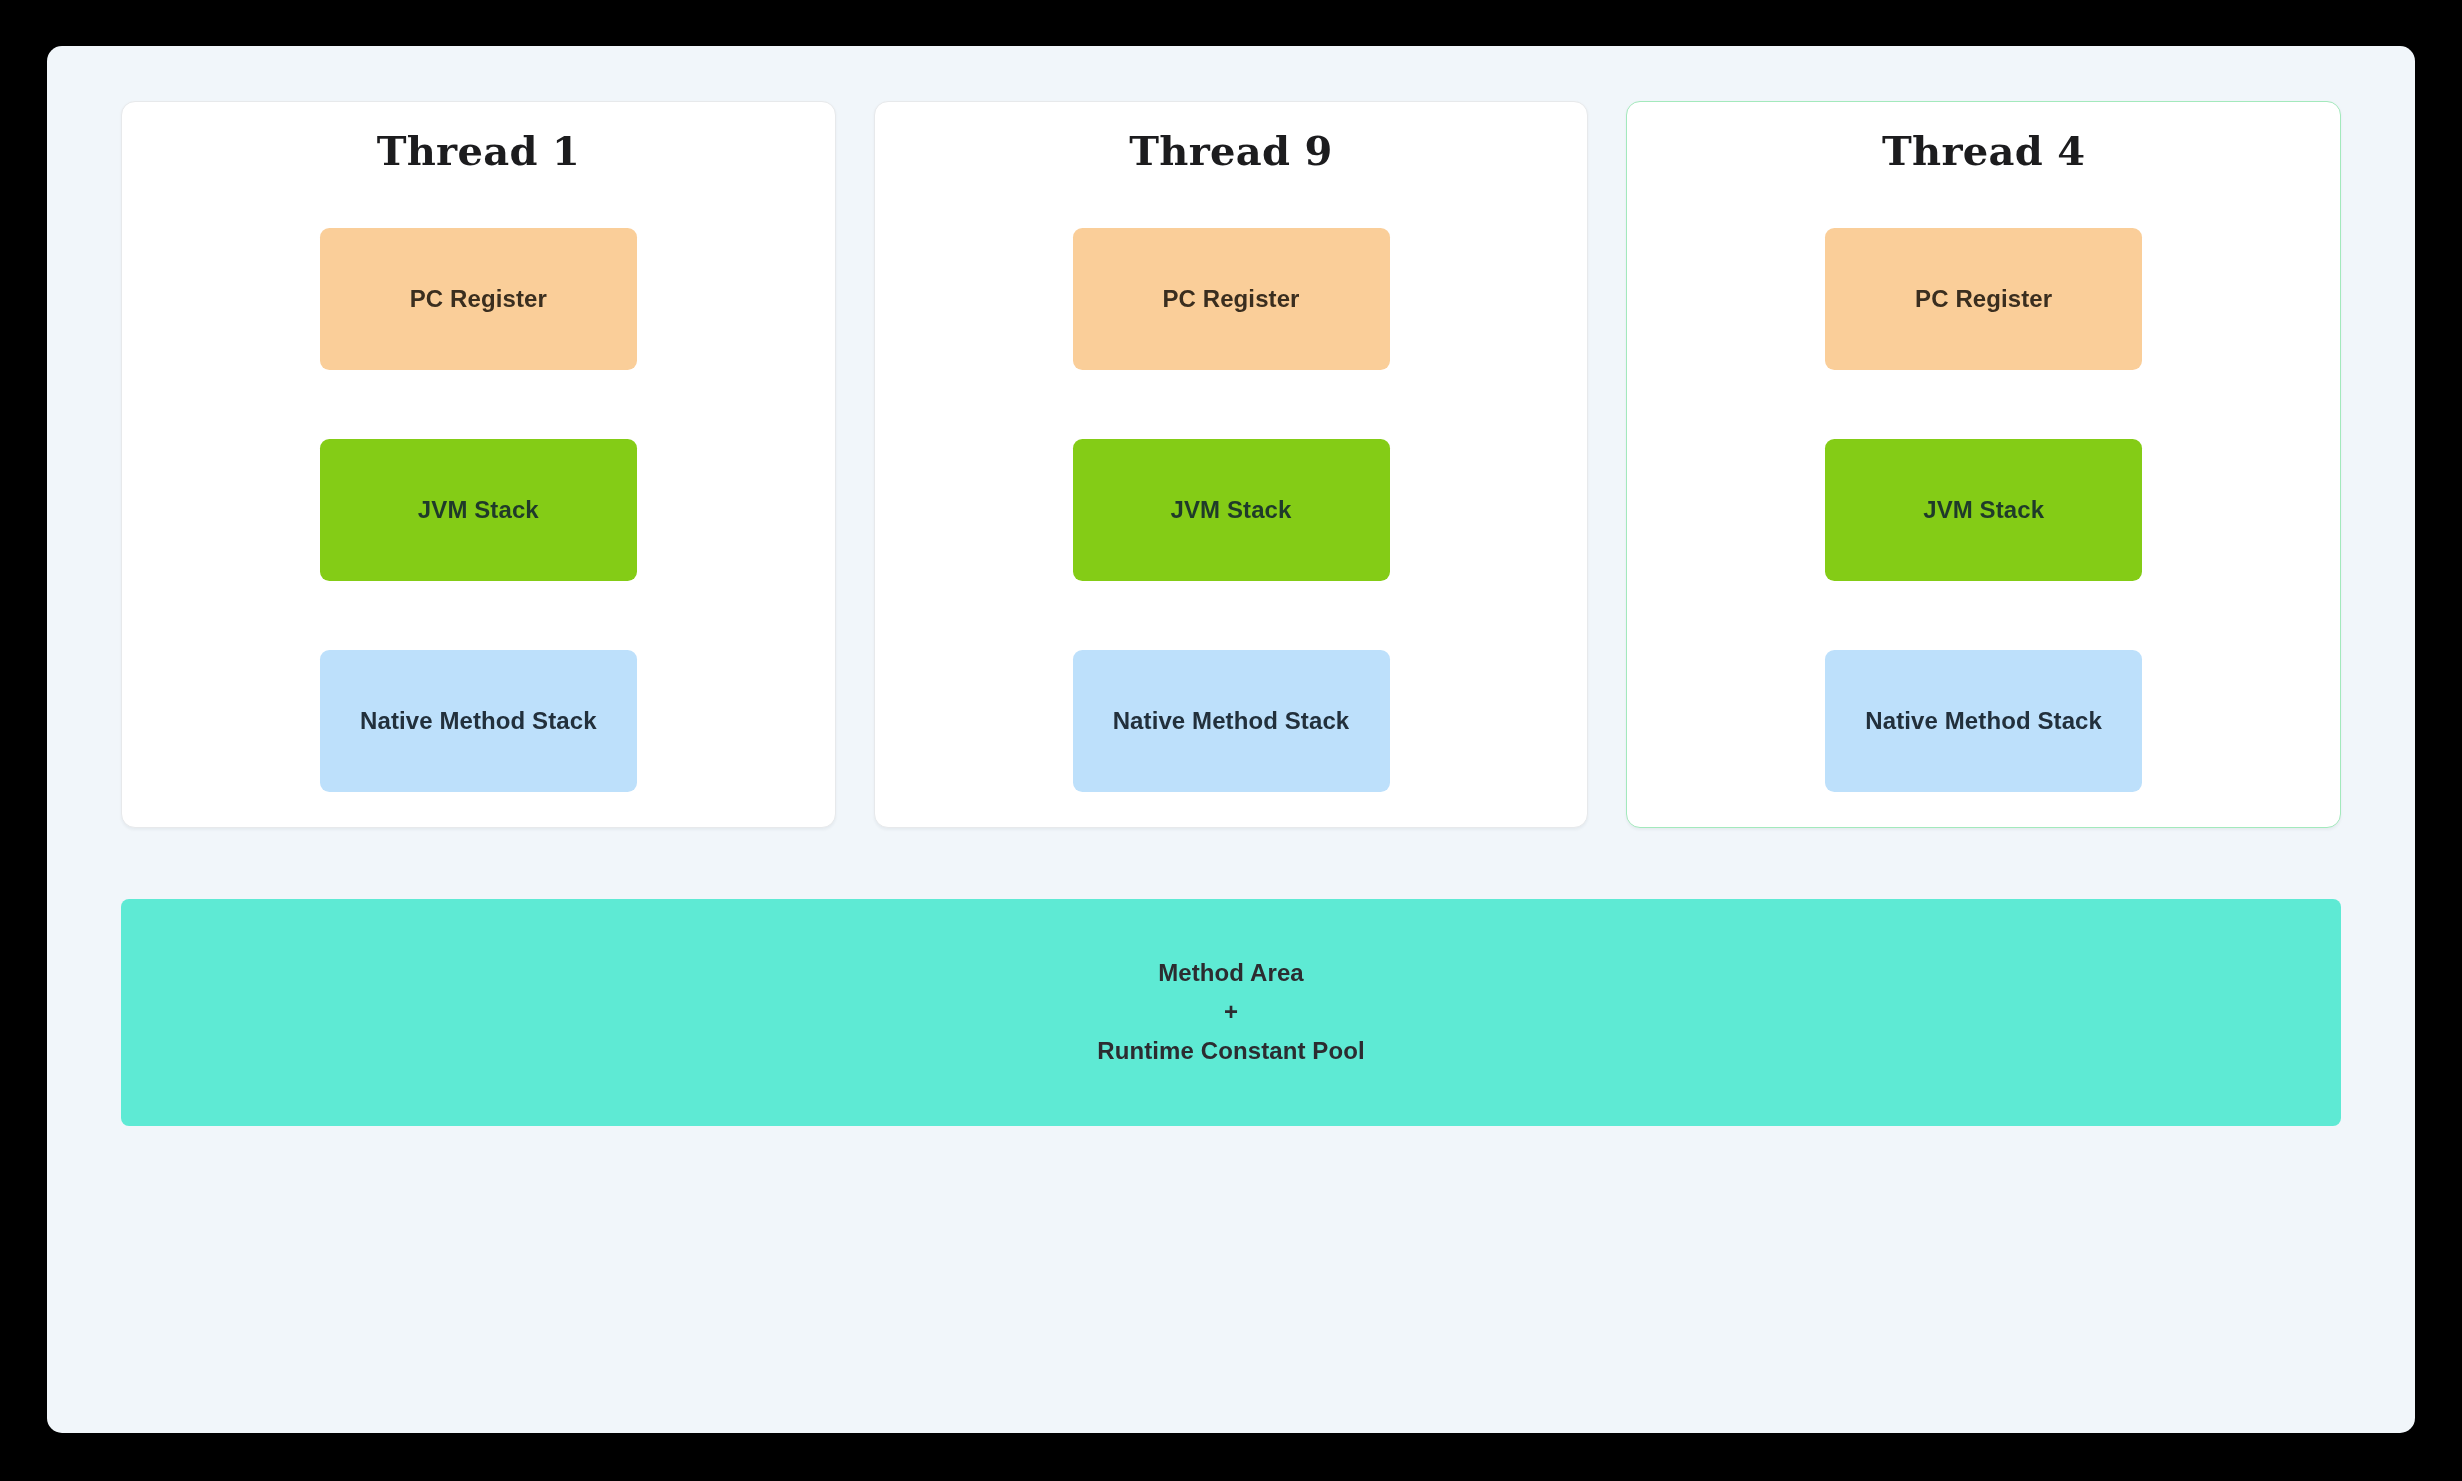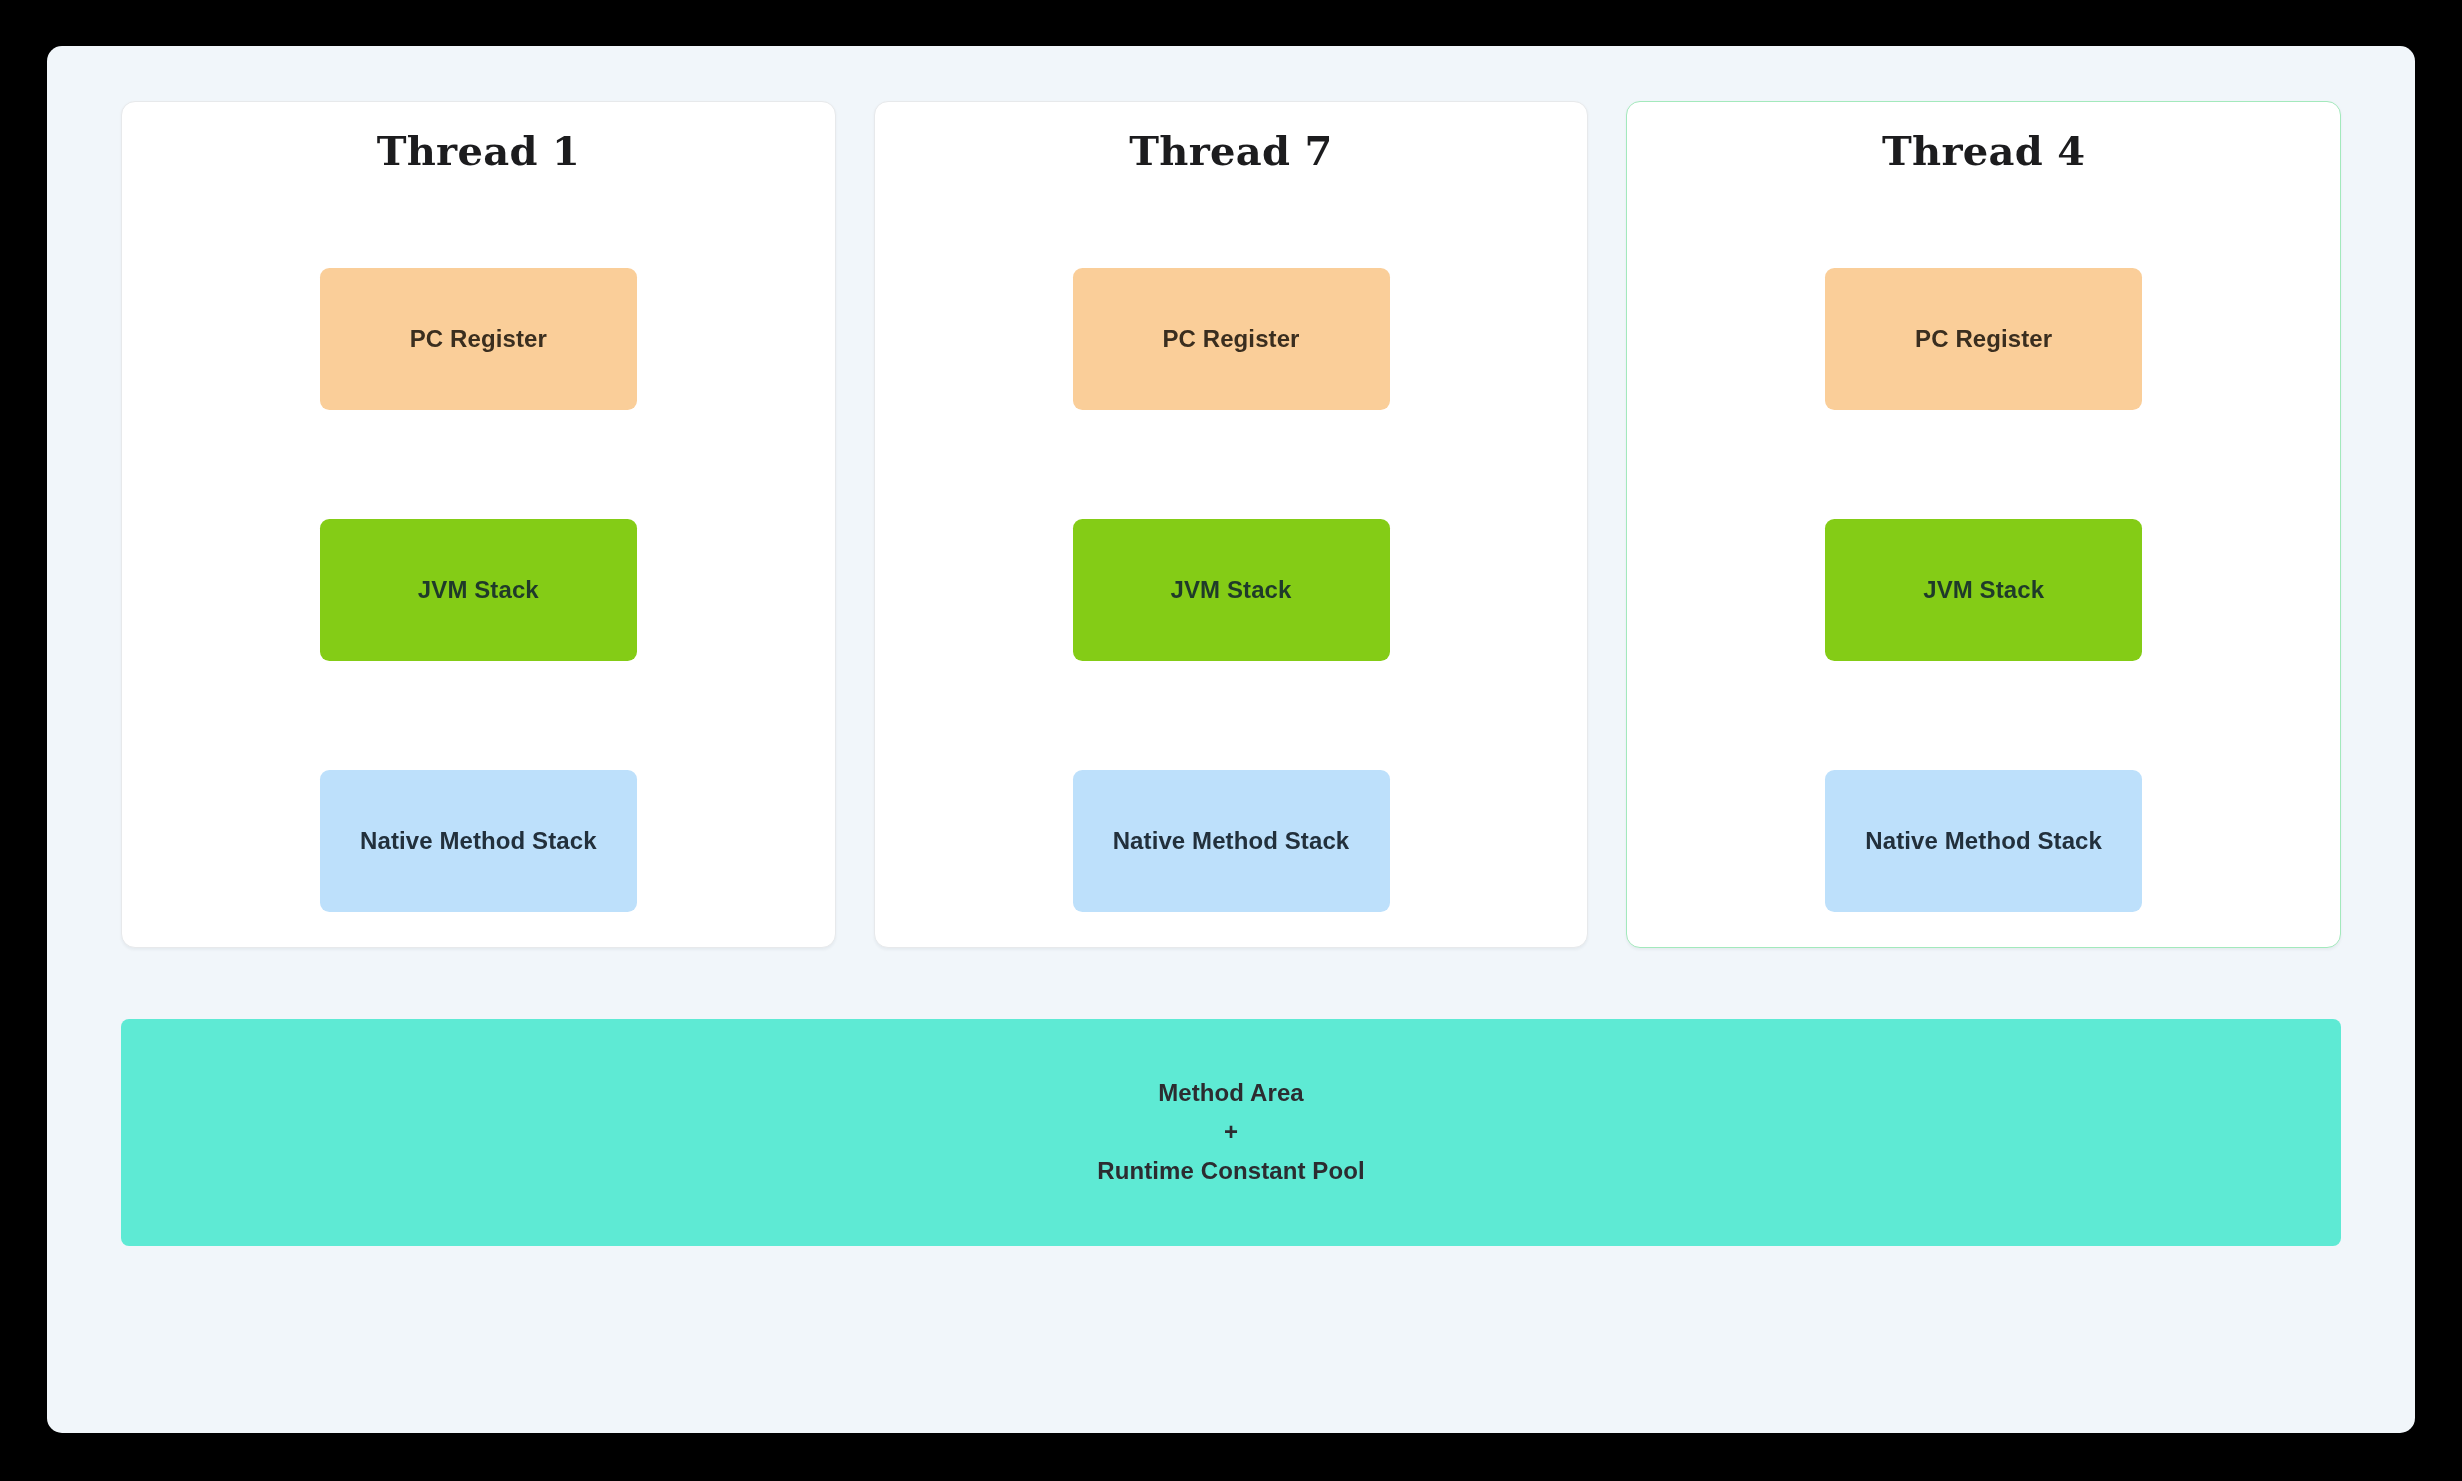--- a/index.html
+++ b/index.html
@@ -65,21 +65,20 @@
     border-radius: 9.3px;
     display: flex;
     align-items: center;
     justify-content: center;
     font-size: 24px;
     font-weight: bold;
     letter-spacing: 0.1px;
     text-align: center;
     box-sizing: border-box;
     margin-bottom: 69px;
-    margin-top: 40px;
   }
   .mem-box:last-child { margin-bottom: 0; }
 
   .box-pc     { background: #FACE99; color: #3A2E1F; }
   .box-jvm    { background: #84cc16; color: #1F3A2A; }
   .box-native { background: #BDE0FB; color: #22303C; }
 
   
   .shared-bar {
     border-radius: 8px;
@@ -115,21 +114,21 @@
   <div class="thread-row">
 
     <div class="thread-card">
       <div class="thread-title">Thread 1</div>
       <div class="mem-box box-pc">PC Register</div>
       <div class="mem-box box-jvm">JVM Stack</div>
       <div class="mem-box box-native">Native Method Stack</div>
     </div>
 
     <div class="thread-card">
-      <div class="thread-title">Thread 7</div>
+      <div class="thread-title">Thread 9</div>
       <div class="mem-box box-pc">PC Register</div>
       <div class="mem-box box-jvm">JVM Stack</div>
       <div class="mem-box box-native">Native Method Stack</div>
     </div>
 
     <div class="thread-card is-highlighted">
       <div class="thread-title">Thread 4</div>
       <div class="mem-box box-pc">PC Register</div>
       <div class="mem-box box-jvm">JVM Stack</div>
       <div class="mem-box box-native">Native Method Stack</div>

